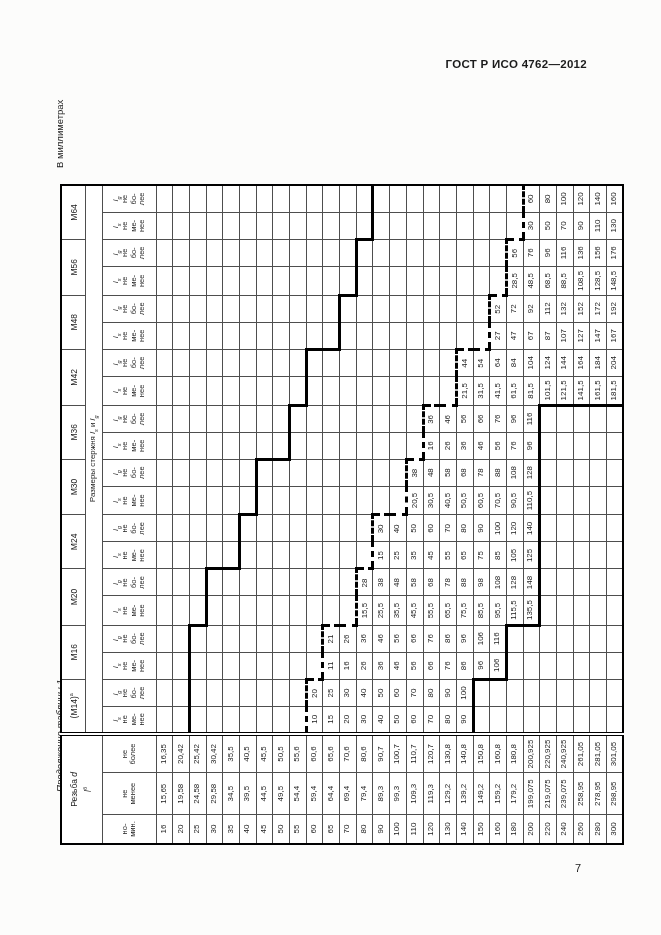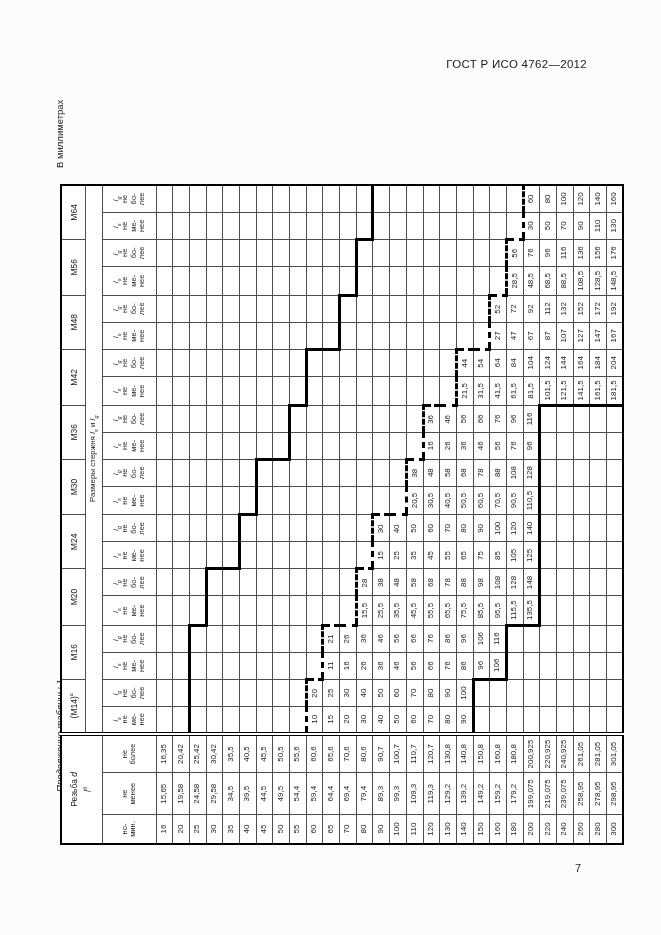--- a/index.html
+++ b/index.html
@@ -1,18 +1,18 @@
 <!DOCTYPE html>
 <html><head>
 <meta charset="utf-8">
 <style>
   html,body{margin:0;padding:0}
   body{width:661px;height:935px;position:relative;background:#fcfcfb;
        font-family:"Liberation Sans",sans-serif;color:#1b1b1b;overflow:hidden}
-  .hdr{position:absolute;top:58px;right:74px;font-weight:normal;font-size:11.5px;letter-spacing:.3px}
+  .hdr{position:absolute;top:58px;right:74px;font-weight:bold;font-size:11.5px;letter-spacing:.3px}
   .pagenum{position:absolute;top:862px;left:575px;font-size:11px}
   .rot{position:absolute;left:0;top:0;transform-origin:0 0;white-space:nowrap}
   .caption{transform:translate(54px,792px) rotate(-90deg);font-style:italic;font-size:9.5px}
   .units{transform:translate(54px,168px) rotate(-90deg);font-size:9.5px}
   .twrap{transform:translate(60px,845px) rotate(-90deg)}
   table{border-collapse:collapse;table-layout:fixed;border:2px solid #000;background:#fff}
   td,th{border:1px solid #4e4e4e;padding:0;font-weight:normal;text-align:center;
         vertical-align:middle;overflow:hidden;line-height:1.12}
   th{font-size:8px}
   td.v{font-size:8px}

